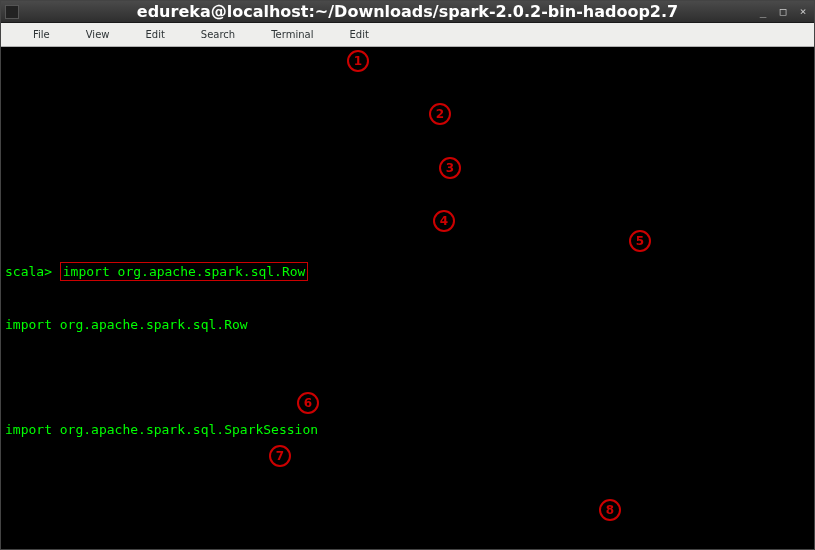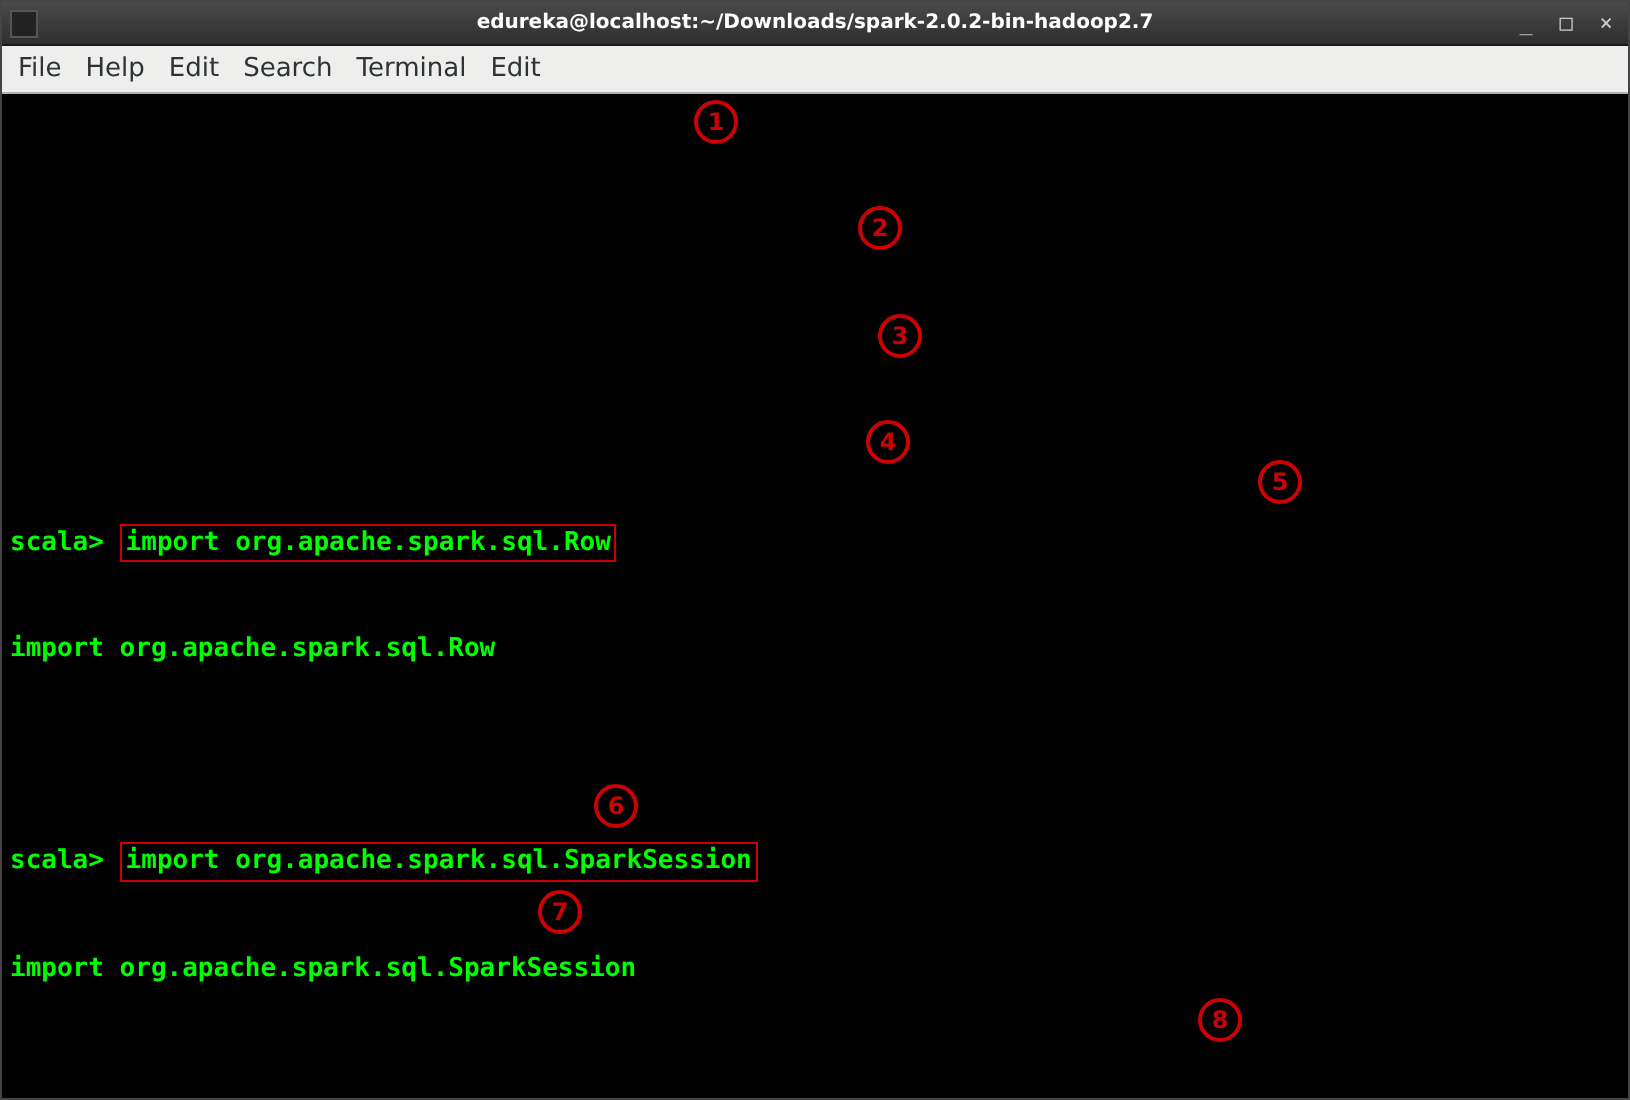--- a/index.html
+++ b/index.html
@@ -26,21 +26,21 @@
   position: absolute;
   left: 4px;
   width: 14px;
   height: 14px;
   background: #222;
   border: 1px solid #555;
 }
 .titlebar-title {
   color: #fff;
   font-family: "DejaVu Sans", sans-serif;
-  font-size: 10px;
+  font-size: 16px;
   font-weight: bold;
 }
 .titlebar-controls {
   position: absolute;
   right: 2px;
   display: flex;
   gap: 2px;
 }
 .titlebar-btn {
   width: 18px;
@@ -57,34 +57,35 @@
   height: 24px;
   display: flex;
   align-items: center;
   padding: 0 8px;
   gap: 12px;
   border-bottom: 1px solid #b0b0b0;
   font-family: "DejaVu Sans", sans-serif;
 }
 .menu-item {
   color: #2e3436;
-  font-size: 13px;
+  font-size: 10px;
   cursor: pointer;
+  margin-left: 24px;
 }
 .terminal {
   background: #000;
   padding: 4px 4px;
   color: #0f0;
   line-height: 1.35;
   white-space: pre;
   font-size: 13px;
   position: relative;
   height: calc(100% - 46px);
 }
-.line { position: relative; min-height: 17px; font-weight: bold; }
+.line { position: relative; min-height: 17px; }
 .prompt { color: #00ff00; }
 .plain { color: #00ff00; }
 .boxed {
   border: 1px solid #cc0000;
   padding: 0 2px;
   display: inline-block;
 }
 .annotation {
   position: absolute;
   width: 22px;
@@ -115,42 +116,41 @@
         <span>□</span>
       </div>
     <div class="titlebar-btn">
         <span>×</span>
       </div>
   </div>
 </div>
 
 <div class="menubar">
   <span class="menu-item">File</span>
-  <span class="menu-item">Help</span>
+  <span class="menu-item">View</span>
   <span class="menu-item">Edit</span>
   <span class="menu-item">Search</span>
   <span class="menu-item">Terminal</span>
   <span class="menu-item">Edit</span>
 </div>
 
 <div class="terminal">
 
   <div class="annotation" style="top:3px; left:346px;">1</div>
   <div class="annotation" style="top:56px; left:428px;">2</div>
   <div class="annotation" style="top:110px; left:438px;">3</div>
   <div class="annotation" style="top:163px; left:432px;">4</div>
   <div class="annotation" style="top:183px; left:628px;">5</div>
   <div class="annotation" style="top:345px; left:296px;">6</div>
   <div class="annotation" style="top:398px; left:268px;">7</div>
   <div class="annotation" style="top:452px; left:598px;">8</div>
 
   <div class="line"><span class="prompt">scala&gt;</span> <span class="boxed plain">import org.apache.spark.sql.Row</span></div>
   <div class="line"><span class="plain">import org.apache.spark.sql.Row</span></div>
   <div class="line">&nbsp;</div>
-  <div class="line"><span class="prompt">scala&gt;</span> <span class="boxed plain">import org.apache.spark.sql.SparkSession</span></div>
   <div class="line"><span class="plain">import org.apache.spark.sql.SparkSession</span></div>
   <div class="line">&nbsp;</div>
   
   
   
   
   
   
   
   

